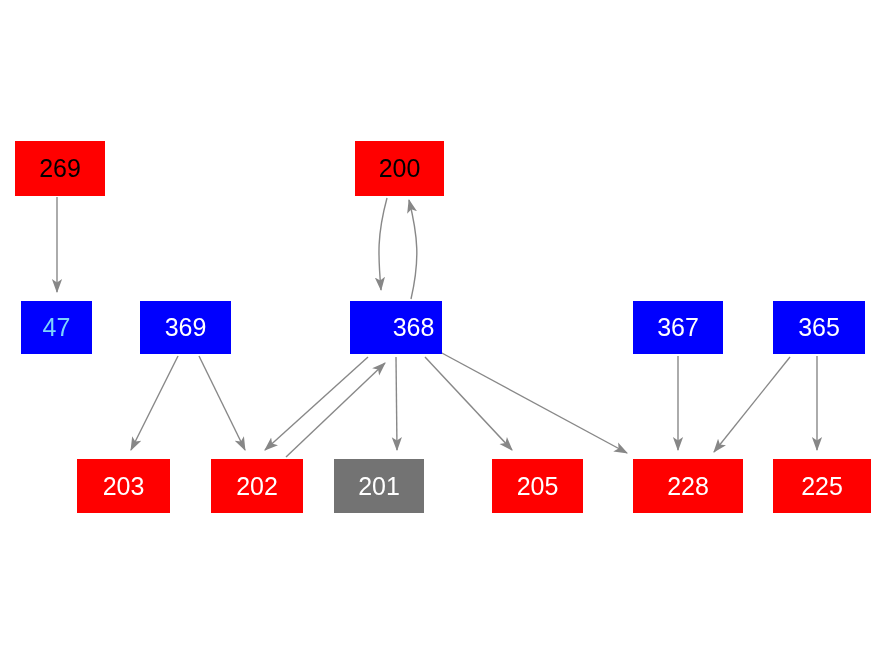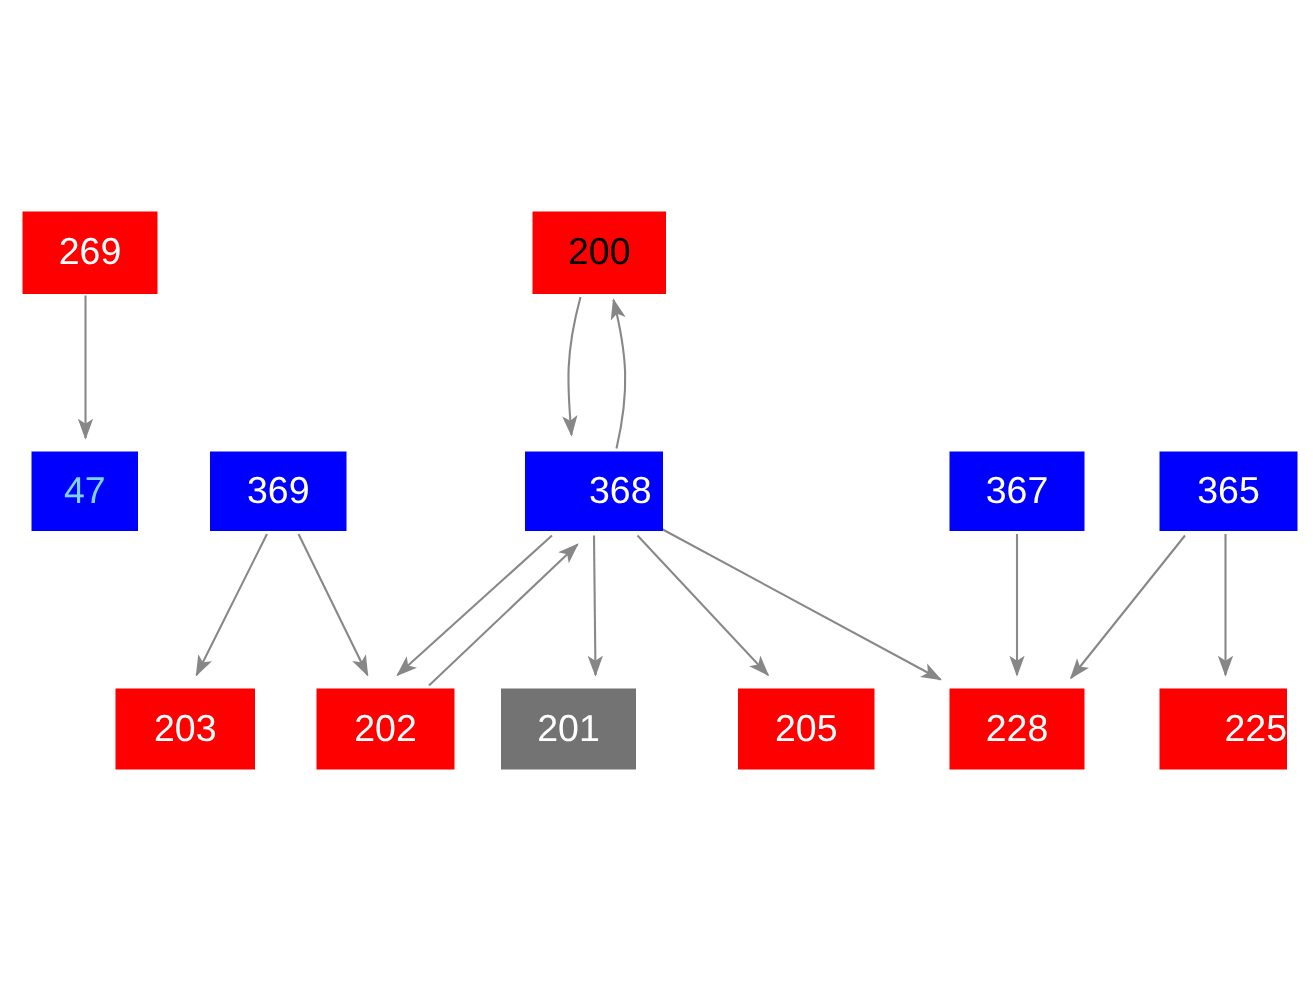--- a/index.html
+++ b/index.html
@@ -66,21 +66,21 @@
         <path d="M 425,357 L 512,450" fill="none" stroke="#888888" stroke-width="1.4" marker-end="url(#arrowhead)"></path>
         <path d="M 440,352 L 627,453" fill="none" stroke="#888888" stroke-width="1.4" marker-end="url(#arrowhead)"></path>
         <path d="M 678,356 L 678,450" fill="none" stroke="#888888" stroke-width="1.4" marker-end="url(#arrowhead)"></path>
         <path d="M 790,357 L 714,452" fill="none" stroke="#888888" stroke-width="1.4" marker-end="url(#arrowhead)"></path>
         <path d="M 817,356 L 817,450" fill="none" stroke="#888888" stroke-width="1.4" marker-end="url(#arrowhead)"></path>
       </g>
   </svg>
 
   <div id="nodes-group">
       <div class="node" style="left: 15px; top: 141px; width: 90px; height: 55px; background: rgb(255, 0, 0);">
-        <span class="node-label" style="color: #ffffff;">269</span>
+        <span class="node-label" style="color: #000000;">269</span>
       </div>
       <div class="node" style="left: 355px; top: 141px; width: 89px; height: 55px; background: rgb(255, 0, 0);">
         <span class="node-label" style="color: #000000;">200</span>
       </div>
       <div class="node" style="left: 21px; top: 301px; width: 71px; height: 53px; background: rgb(0, 0, 255);">
         <span class="node-label" style="color: #7dd3fc;">47</span>
       </div>
       <div class="node" style="left: 140px; top: 301px; width: 91px; height: 53px; background: rgb(0, 0, 255);">
         <span class="node-label" style="color: rgb(255, 255, 255);">369</span>
       </div>
@@ -98,21 +98,21 @@
       </div>
       <div class="node" style="left: 211px; top: 459px; width: 92px; height: 54px; background: rgb(255, 0, 0);">
         <span class="node-label" style="color: rgb(255, 255, 255);">202</span>
       </div>
       <div class="node" style="left: 334px; top: 459px; width: 90px; height: 54px; background: #737373;">
         <span class="node-label" style="color: rgb(255, 255, 255);">201</span>
       </div>
       <div class="node" style="left: 492px; top: 459px; width: 91px; height: 54px; background: rgb(255, 0, 0);">
         <span class="node-label" style="color: rgb(255, 255, 255);">205</span>
       </div>
-      <div class="node" style="left: 633px; top: 459px; width: 90px; height: 54px; background: rgb(255, 0, 0);">
+      <div class="node" style="left: 633px; top: 459px; width: 110px; height: 54px; background: rgb(255, 0, 0);">
         <span class="node-label" style="color: rgb(255, 255, 255);">228</span>
       </div>
-      <div class="node" style="left: 773px; top: 459px; width: 85px; height: 54px; background: rgb(255, 0, 0); justify-content: flex-end;">
+      <div class="node" style="left: 773px; top: 459px; width: 98px; height: 54px; background: rgb(255, 0, 0);">
         <span class="node-label" style="color: rgb(255, 255, 255);">225</span>
       </div>
     </div>
 
 </div>
 
 </body></html>

